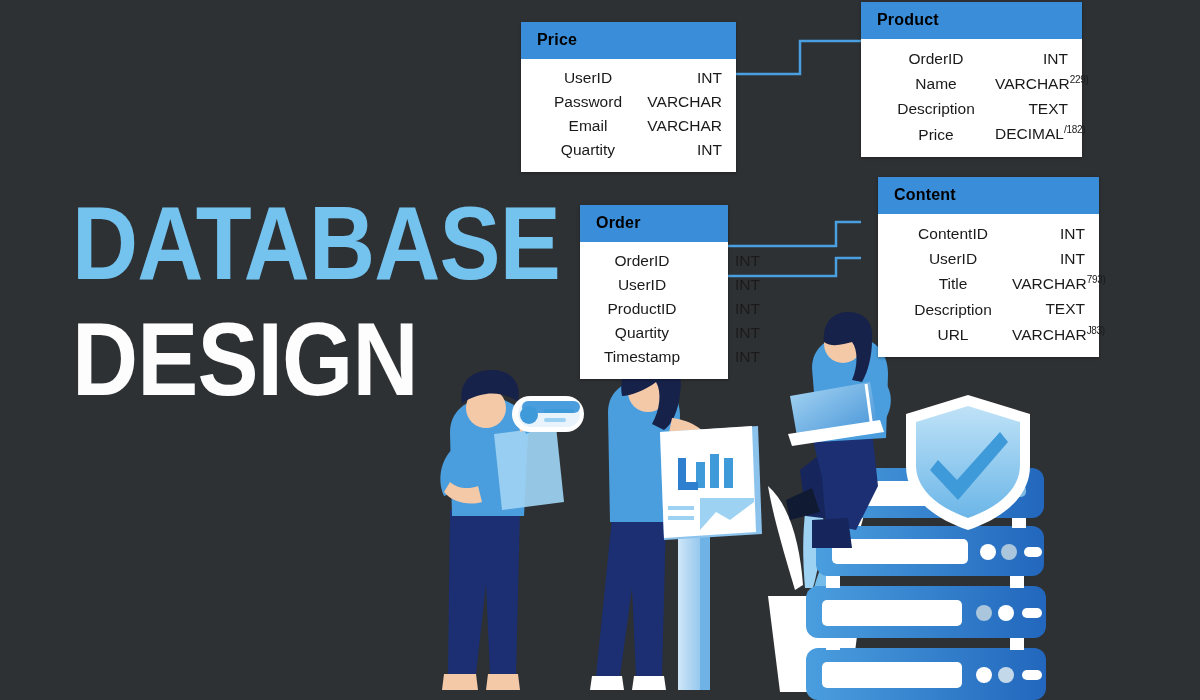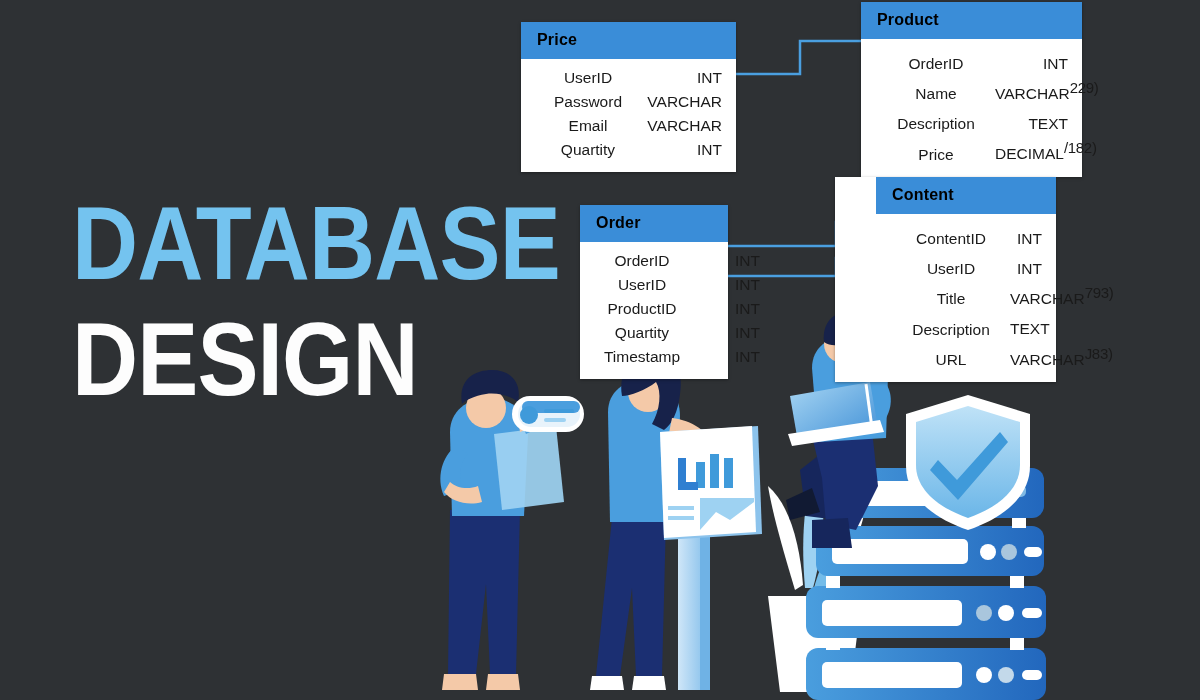--- a/index.html
+++ b/index.html
@@ -43,30 +43,30 @@
     padding:3px 14px 3px 16px;
     font-size:15.5px; color:#1a1a1a;
   }
   .er-col-name { flex:0 0 auto;text-align:center; }
   .er-col-type { margin-left:auto; text-align:right; font-weight:400; }
 
   
   #tbl-user    { left:521px; top:22px;  width:215px; }
   #tbl-order   { left:538px; top:205px; width:148px;margin-left:42px; }
   #tbl-product { left:861px; top:2px;   width:221px; }
-  #tbl-content { left:835px; top:177px; width:221px;padding-left:41px; }
+  #tbl-content { left:878px; top:177px; width:221px; }
 
   #tbl-user .er-col-type,
   #tbl-order .er-col-type { min-width:72px; }
   #tbl-user .er-row .er-col-name   { width:102px; }
   #tbl-order .er-row .er-col-name  { width:92px; }
   #tbl-product .er-row .er-col-name{ width:118px; }
   #tbl-content .er-row .er-col-name{ width:118px; }
 
-  .tsuffix { font-size:15px; vertical-align:super; letter-spacing:-.3px; }
+  .tsuffix { font-size:10px; vertical-align:super; letter-spacing:-.3px; }
 
   
   #wires { position:absolute; left:0; top:0; width:1200px; height:700px; z-index:20; }
 
   
   #art { position:absolute; left:0; top:0; width:1200px; height:700px; z-index:10; }
 </style>
 </head>
 <body>
 

